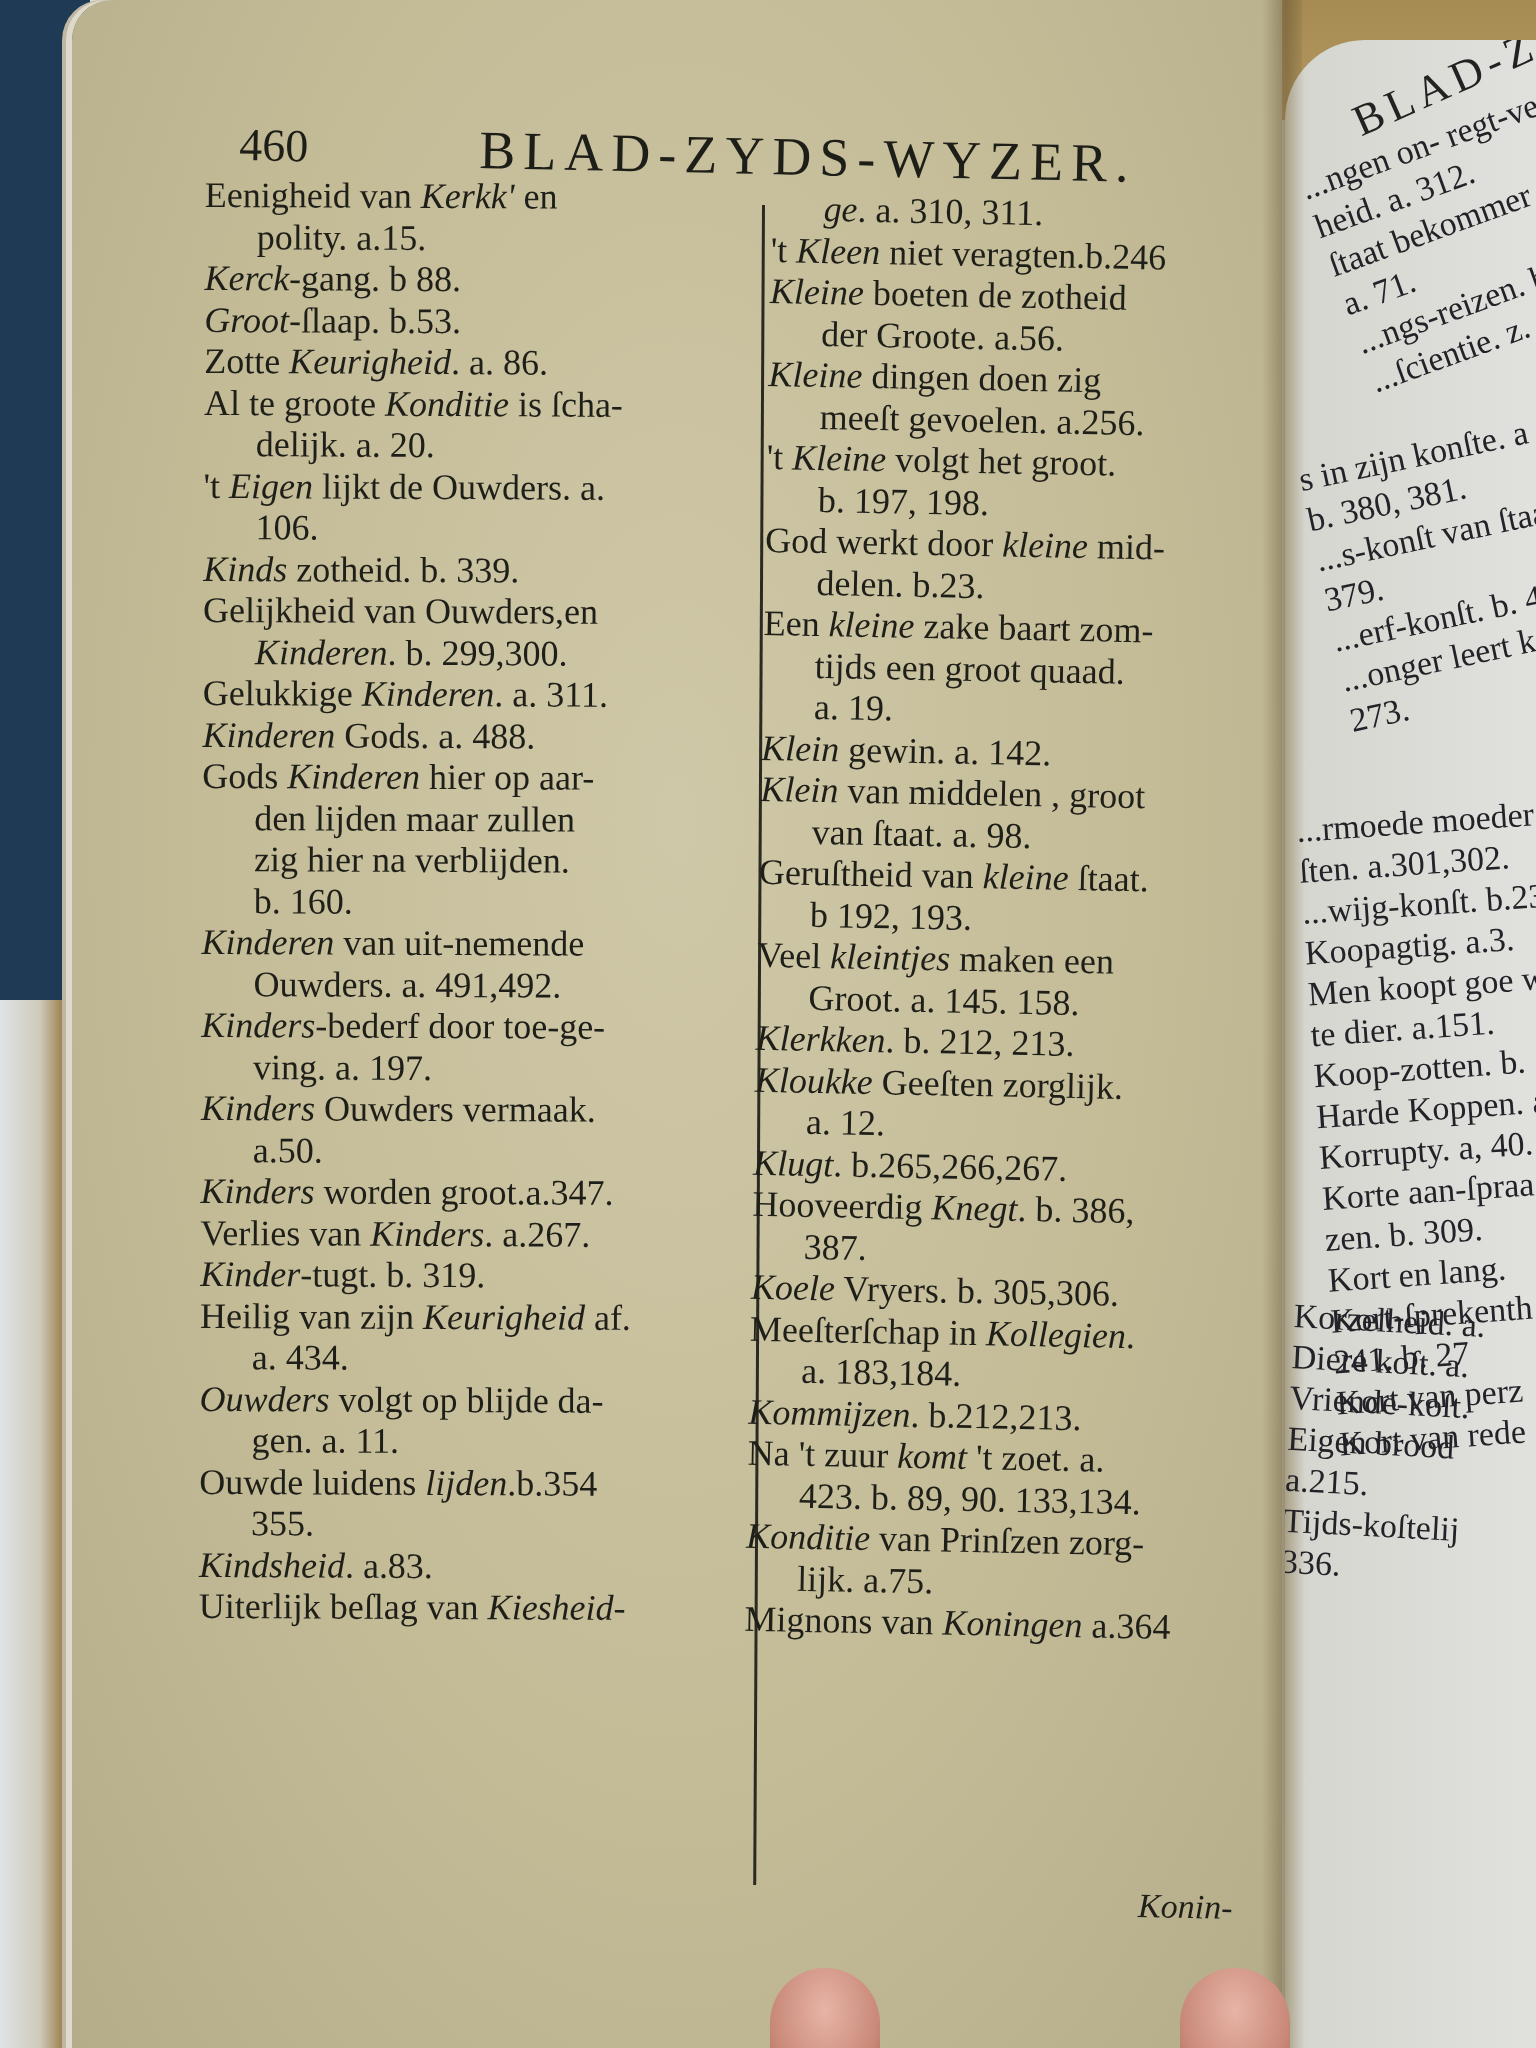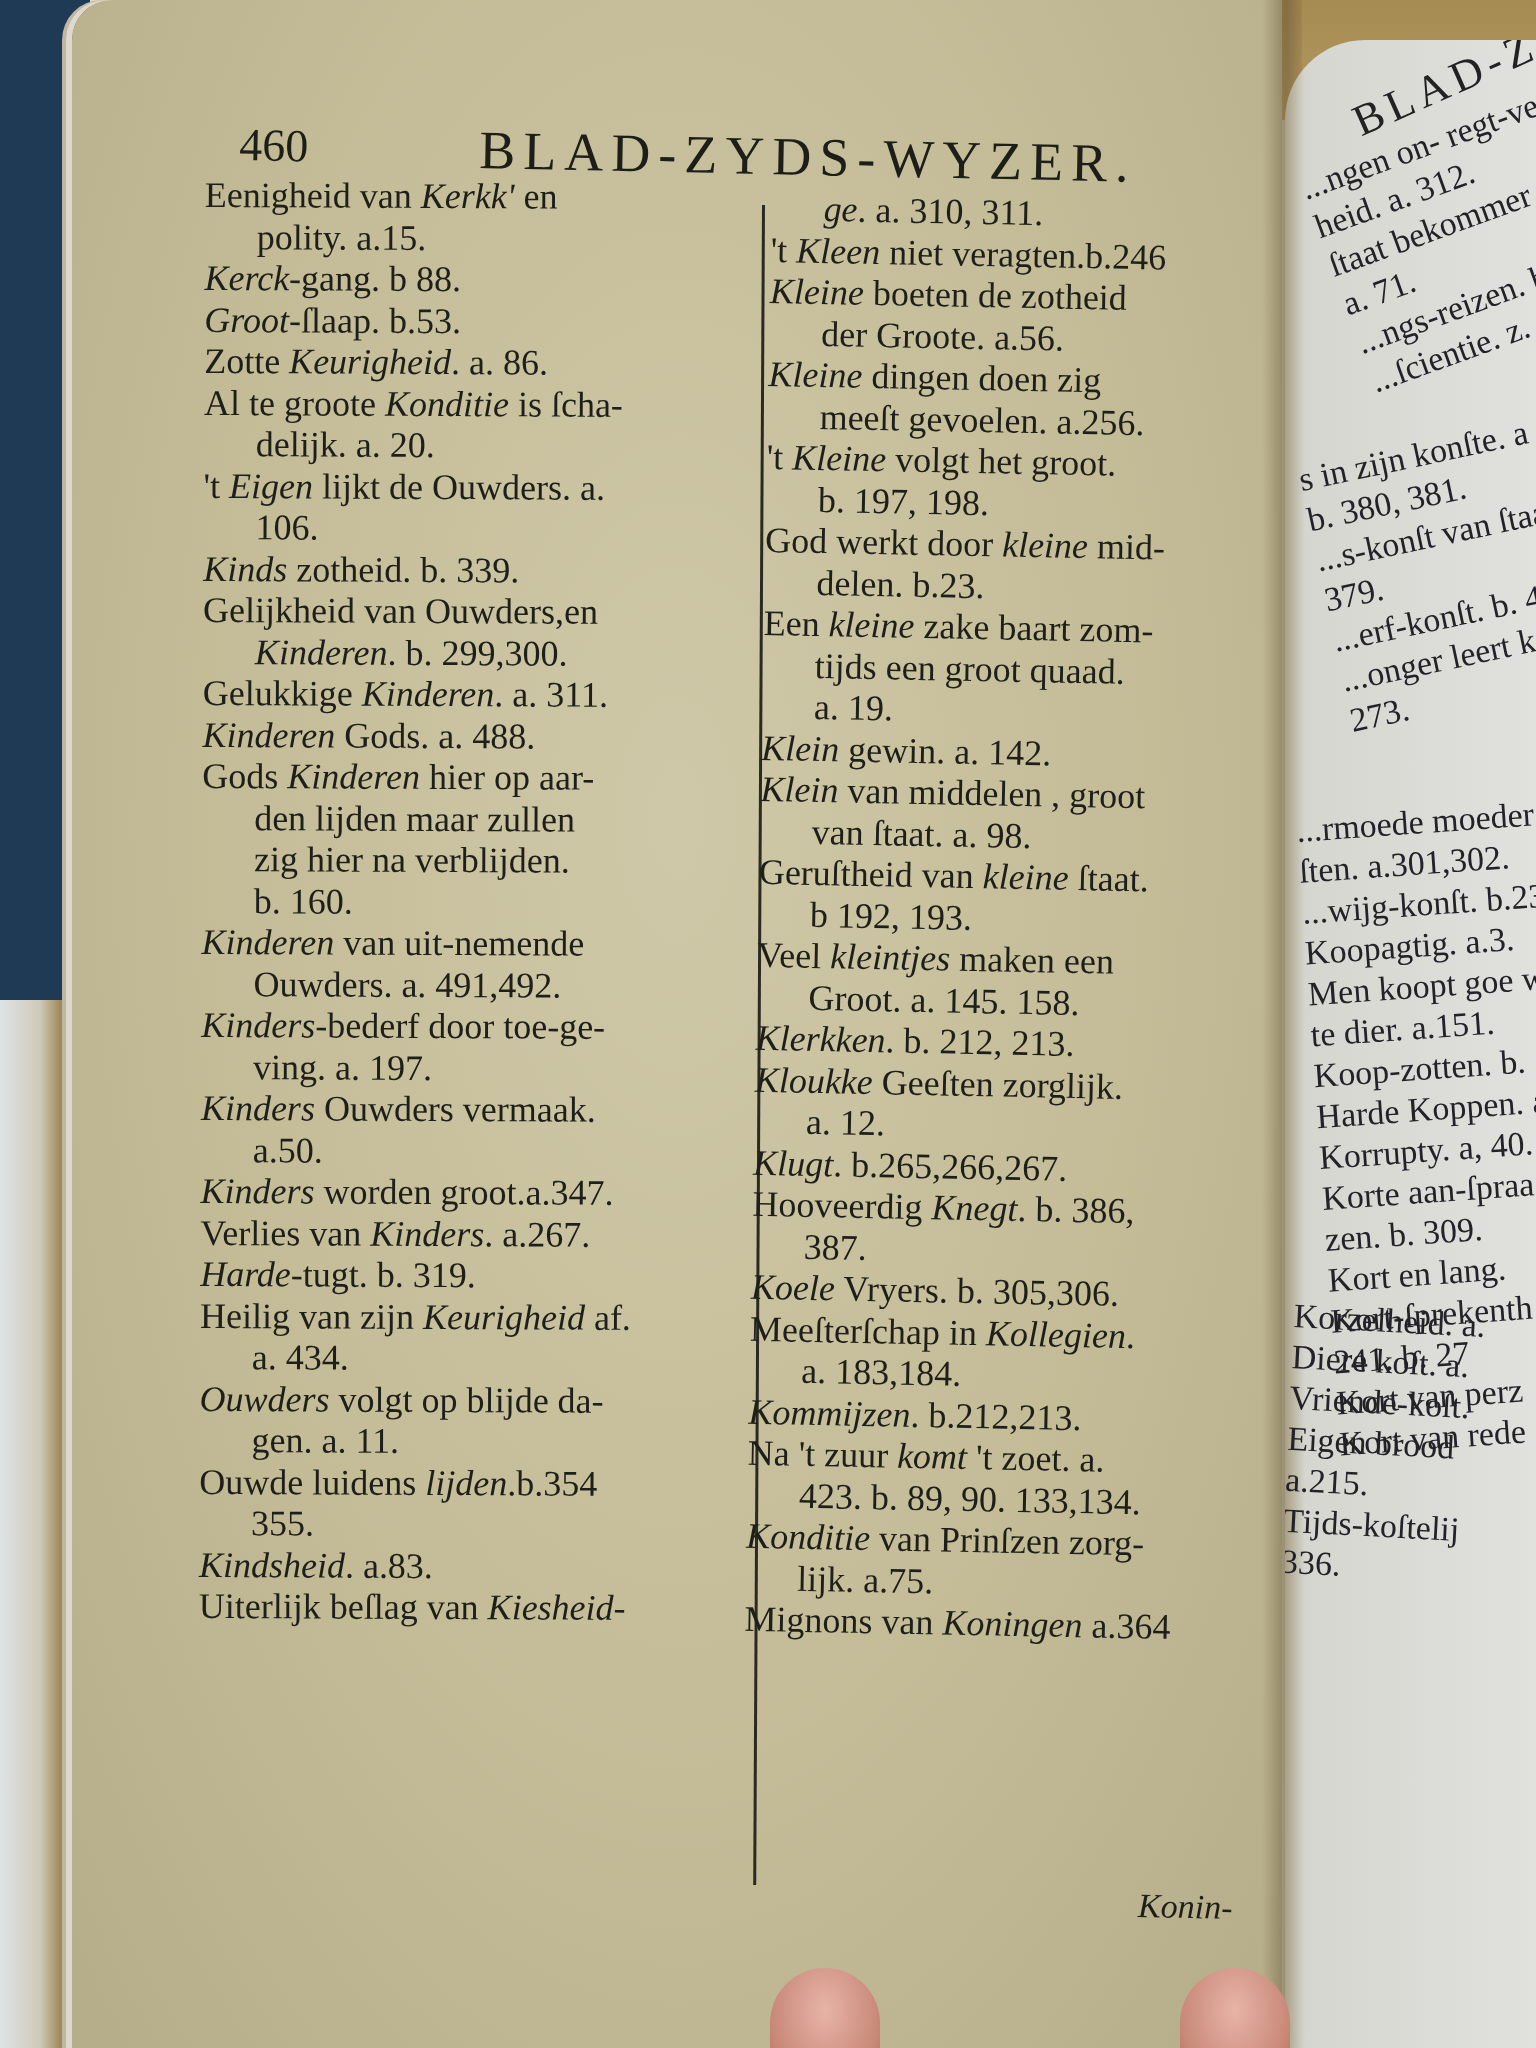--- a/index.html
+++ b/index.html
@@ -146,21 +146,21 @@
       <span class="line"><span class="i">Kinders</span> Ouwders vermaak.</span>
       <span class="line cont">a.50.</span>
     </div>
     <div class="entry">
       <span class="line"><span class="i">Kinders</span> worden groot.a.347.</span>
     </div>
     <div class="entry">
       <span class="line">Verlies van <span class="i">Kinders</span>. a.267.</span>
     </div>
     <div class="entry">
-      <span class="line"><span class="i">Harde</span>-tugt. b. 319.</span>
+      <span class="line"><span class="i">Kinder</span>-tugt. b. 319.</span>
     </div>
     <div class="entry">
       <span class="line">Heilig van zijn <span class="i">Keurigheid</span> af.</span>
       <span class="line cont">a. 434.</span>
     </div>
     <div class="entry">
       <span class="line"><span class="i">Ouwders</span> volgt op blijde da-</span>
       <span class="line cont">gen. a. 11.</span>
     </div>
     <div class="entry">

